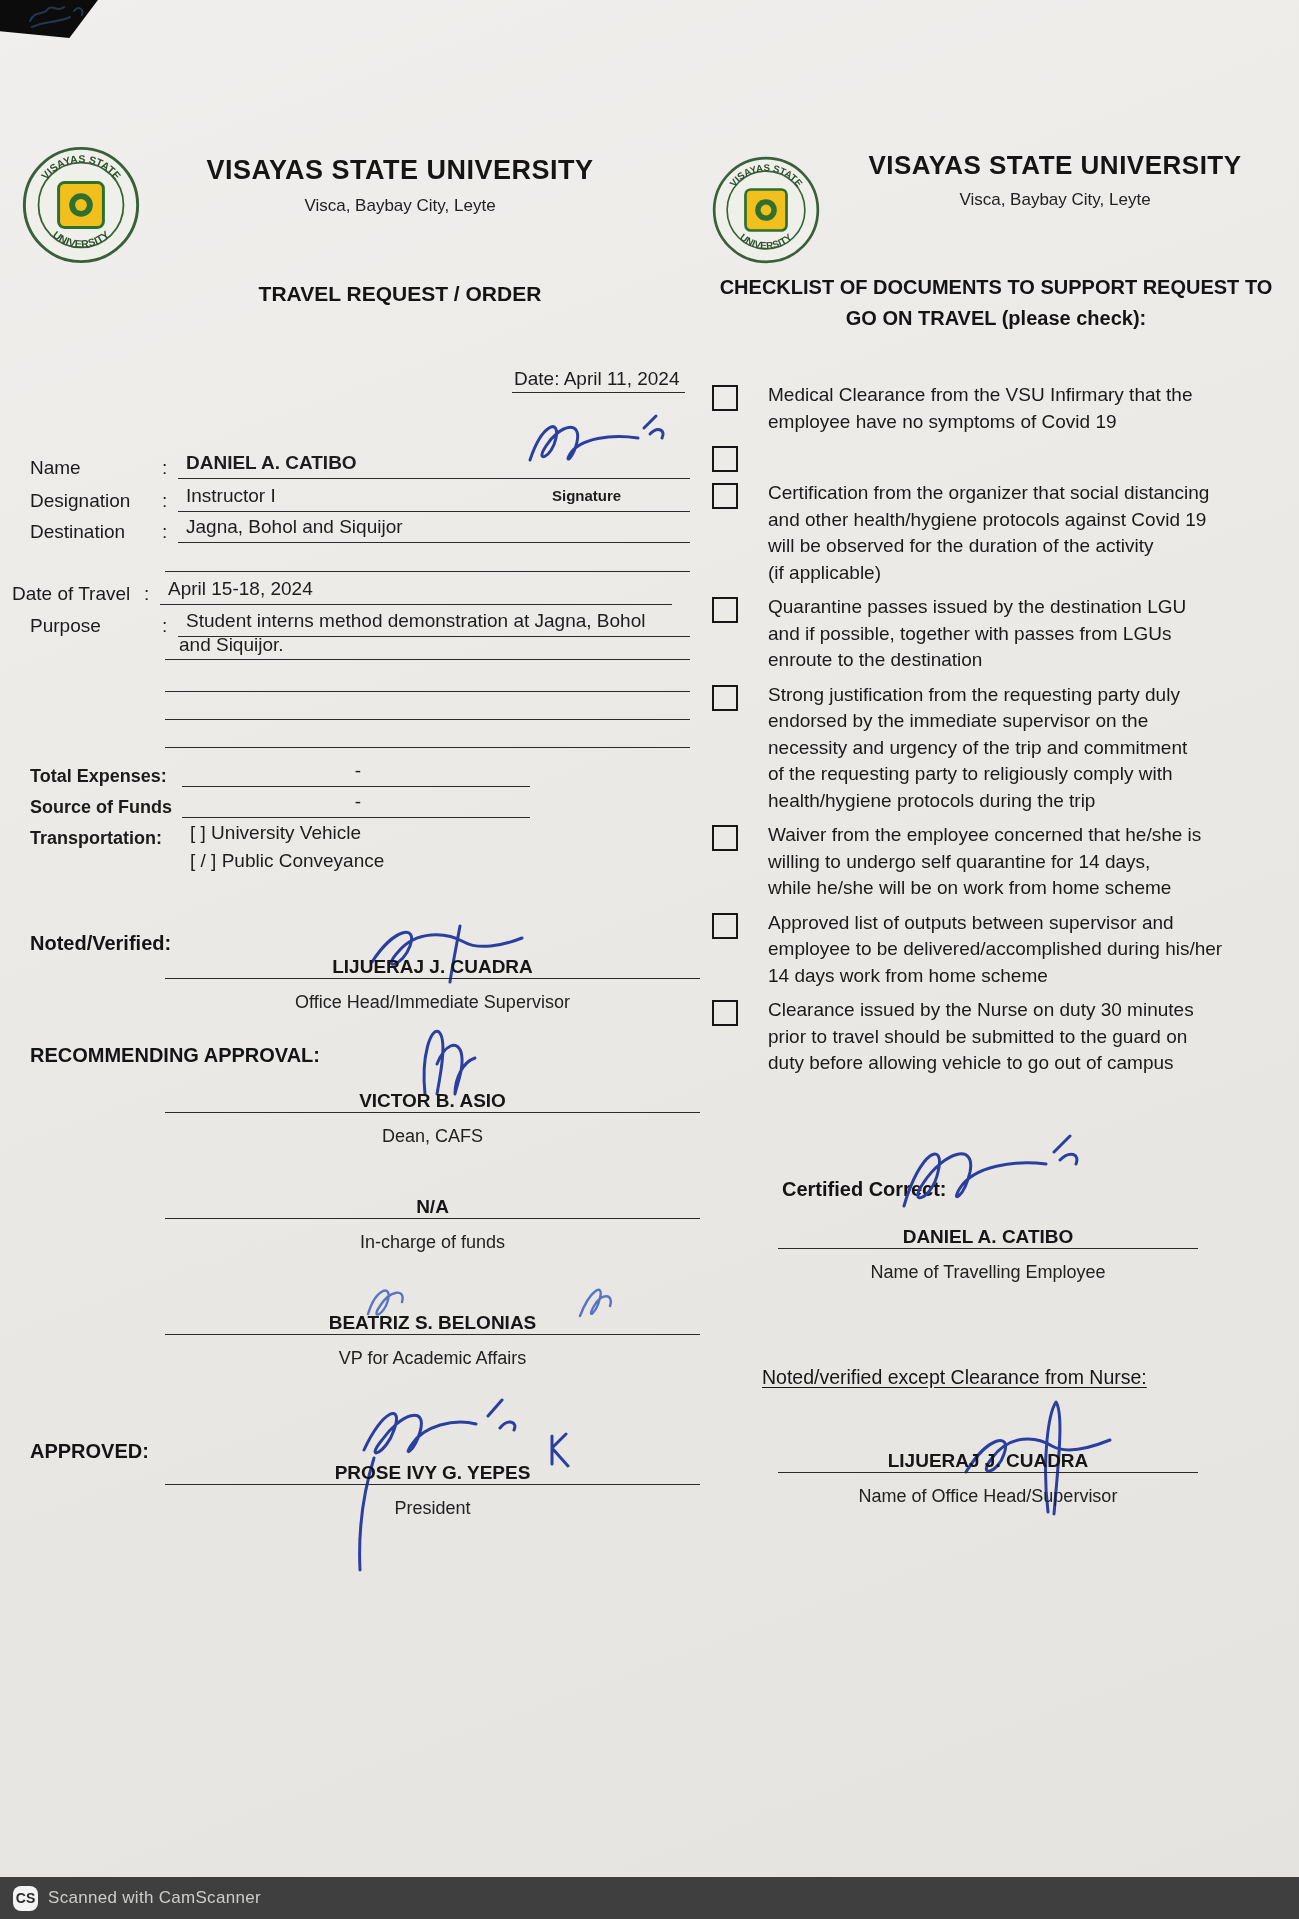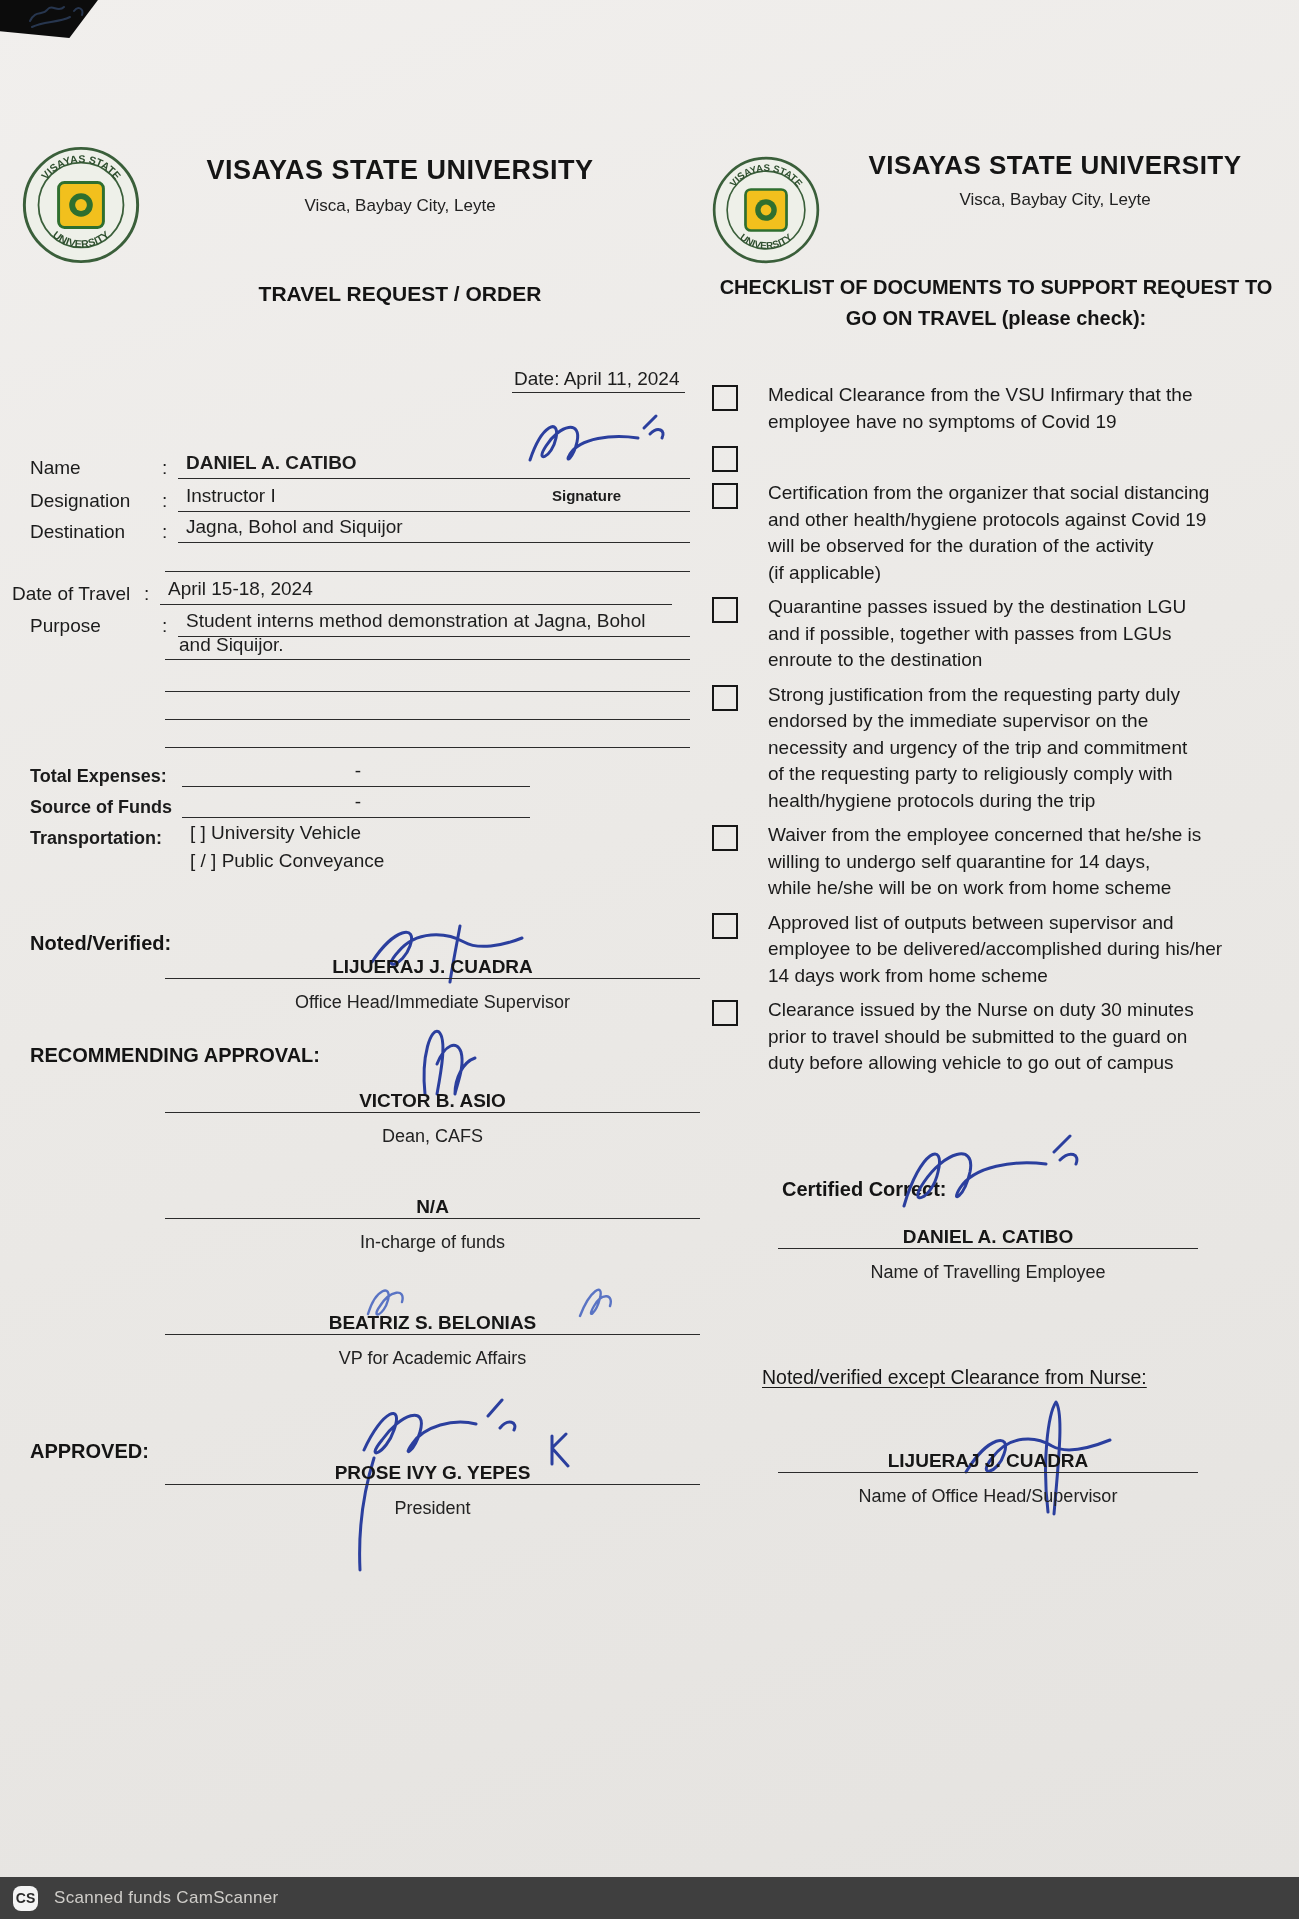--- a/index.html
+++ b/index.html
@@ -31,21 +31,21 @@
   .ink-light { stroke:#5a74c4; stroke-width:2.4; fill:none; stroke-linecap:round; }
   .checklist { position:absolute; left:712px; top:382px; width:582px; }
   .check-item { display:flex; align-items:flex-start; margin-bottom:8px;gap:20px; }
   .checkbox { width:26px; height:26px; border:2.5px solid #161616; flex:none; margin:3px 10px 0 0; background:transparent; }
   .check-text { font-size:19px; line-height:26.5px; white-space:pre-line; color:#1a1a1a; }
   .seal { position:absolute; }
   .corner-tl { position:absolute; left:0; top:0; width:102px; height:38px; background:#0c0c0c;
                clip-path:polygon(0 0, 96% 0, 68% 100%, 0 82%); }
   .footer { position:absolute; left:0; bottom:0; width:1299px; height:42px; background:#3f3f3f;
             display:flex; align-items:center; }
-  .cs-box { width:25px; height:25px; background:#f4f4f4; border-radius:8px; margin:0 16px 0 13px;
+  .cs-box { width:25px; height:25px; background:#f4f4f4; border-radius:8px; margin:0 10px 0 13px;
             display:flex; align-items:center; justify-content:center;
             font-size:14px; font-weight:bold; color:#2b2b2b; }
   .cs-text { font-size:17px; color:#cfcdc9; letter-spacing:.3px; }
   .underlined { text-decoration:underline; text-underline-offset:3px; }
 </style>
 </head>
 <body>
 
 <div class="page">
   <div class="paper">
@@ -253,15 +253,15 @@
       <svg class="abs" style="left:950px; top:1396px;" width="200" height="122" viewBox="0 0 200 122">
         <path class="ink" d="M16 76 C38 40 62 36 54 58 C48 78 26 82 42 62 C60 38 86 40 102 50 C116 58 140 52 160 44 M98 116 C92 66 98 18 106 6 C114 18 108 70 104 118"></path>
       </svg>
       <div class="sig-name" style="left:778px; top:1450px; width:420px;">LIJUERAJ J. CUADRA</div>
       <div class="sig-title" style="left:778px; top:1486px; width:420px;">Name of Office Head/Supervisor</div>
     </div>
   </div>
 
   <div class="footer">
     <div class="cs-box">CS</div>
-    <div class="cs-text">Scanned funds CamScanner</div>
+    <div class="cs-text">Scanned with CamScanner</div>
   </div>
 </div>
 
 </body></html>

